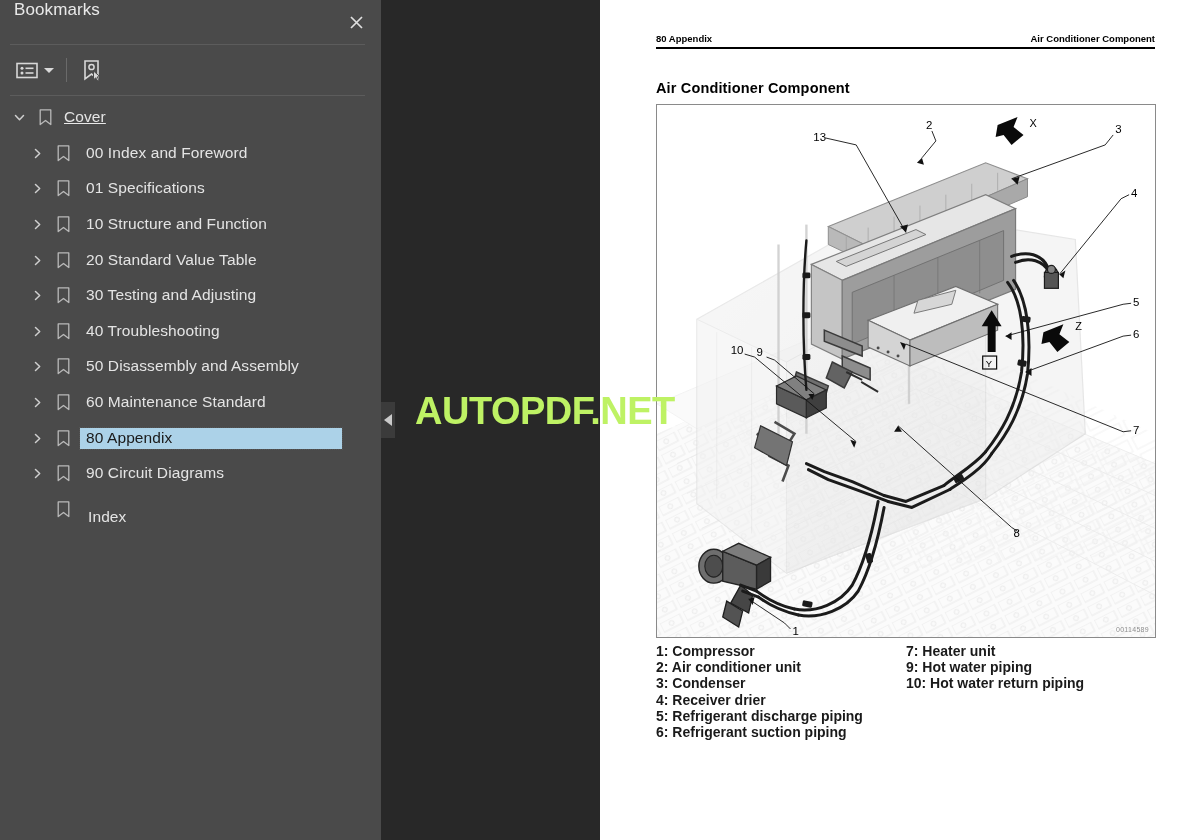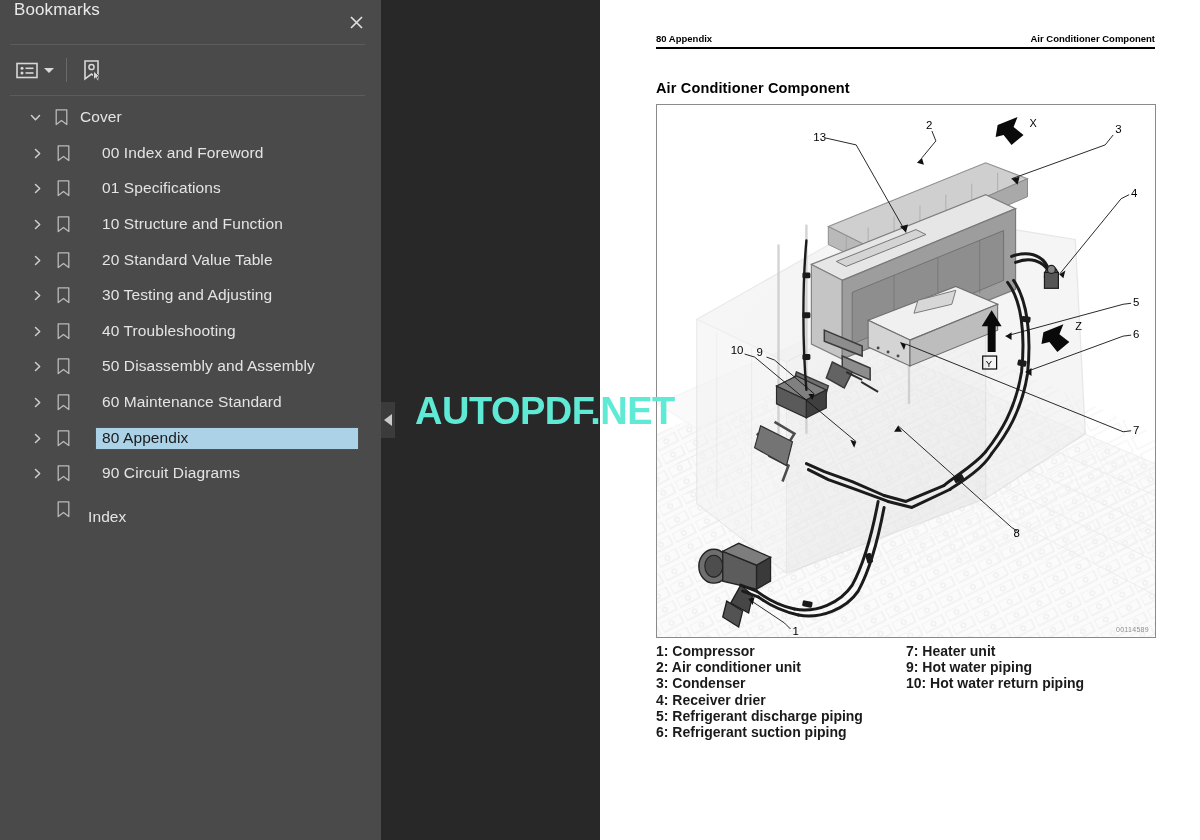--- a/index.html
+++ b/index.html
@@ -88,23 +88,23 @@
     display: flex; align-items: center; justify-content: center;
     flex: 0 0 26px;
   }
   .bm-label {
     font-size: 15.5px;
     color: #e4e4e4;
     padding: 1px 6px 2px 6px;
     white-space: nowrap;
     letter-spacing: .1px;
   }
-  .bm-row.level0 { padding-left: 22px; }
+  .bm-row.level0 { padding-left: 6px; text-decoration: underline; }
   .bm-row.level1 { padding-left: 24px; }
-  .bm-row.level1 .bm-label { margin-left: 20px; }
+  .bm-row.level1 .bm-label { margin-left: 4px; }
   .bm-row.level1.noexp { padding-left: 50px; }
   .bm-row.level1.noexp .bm-label { margin-left: 6px; margin-top: 16px; }
 
   .bm-row.selected .bm-label {
     background: #acd2e8;
     color: #1a1a1a;
     outline: 1px dotted #555;
     padding-right: 170px;
   }
 
@@ -659,14 +659,14 @@
         </div>
       <div class="legend-col" id="legend-right">
           <div class="legend-item">7: Heater unit</div>
           <div class="legend-item">9: Hot water piping</div>
           <div class="legend-item">10: Hot water return piping</div>
         </div>
     </div>
 
   </div>
 
-  <div id="watermark" style="color: #5eead4;">AUTOPDF.NET</div>
+  <div id="watermark" style="color: #bef264;">AUTOPDF.NET</div>
 </div>
 
 </body></html>

